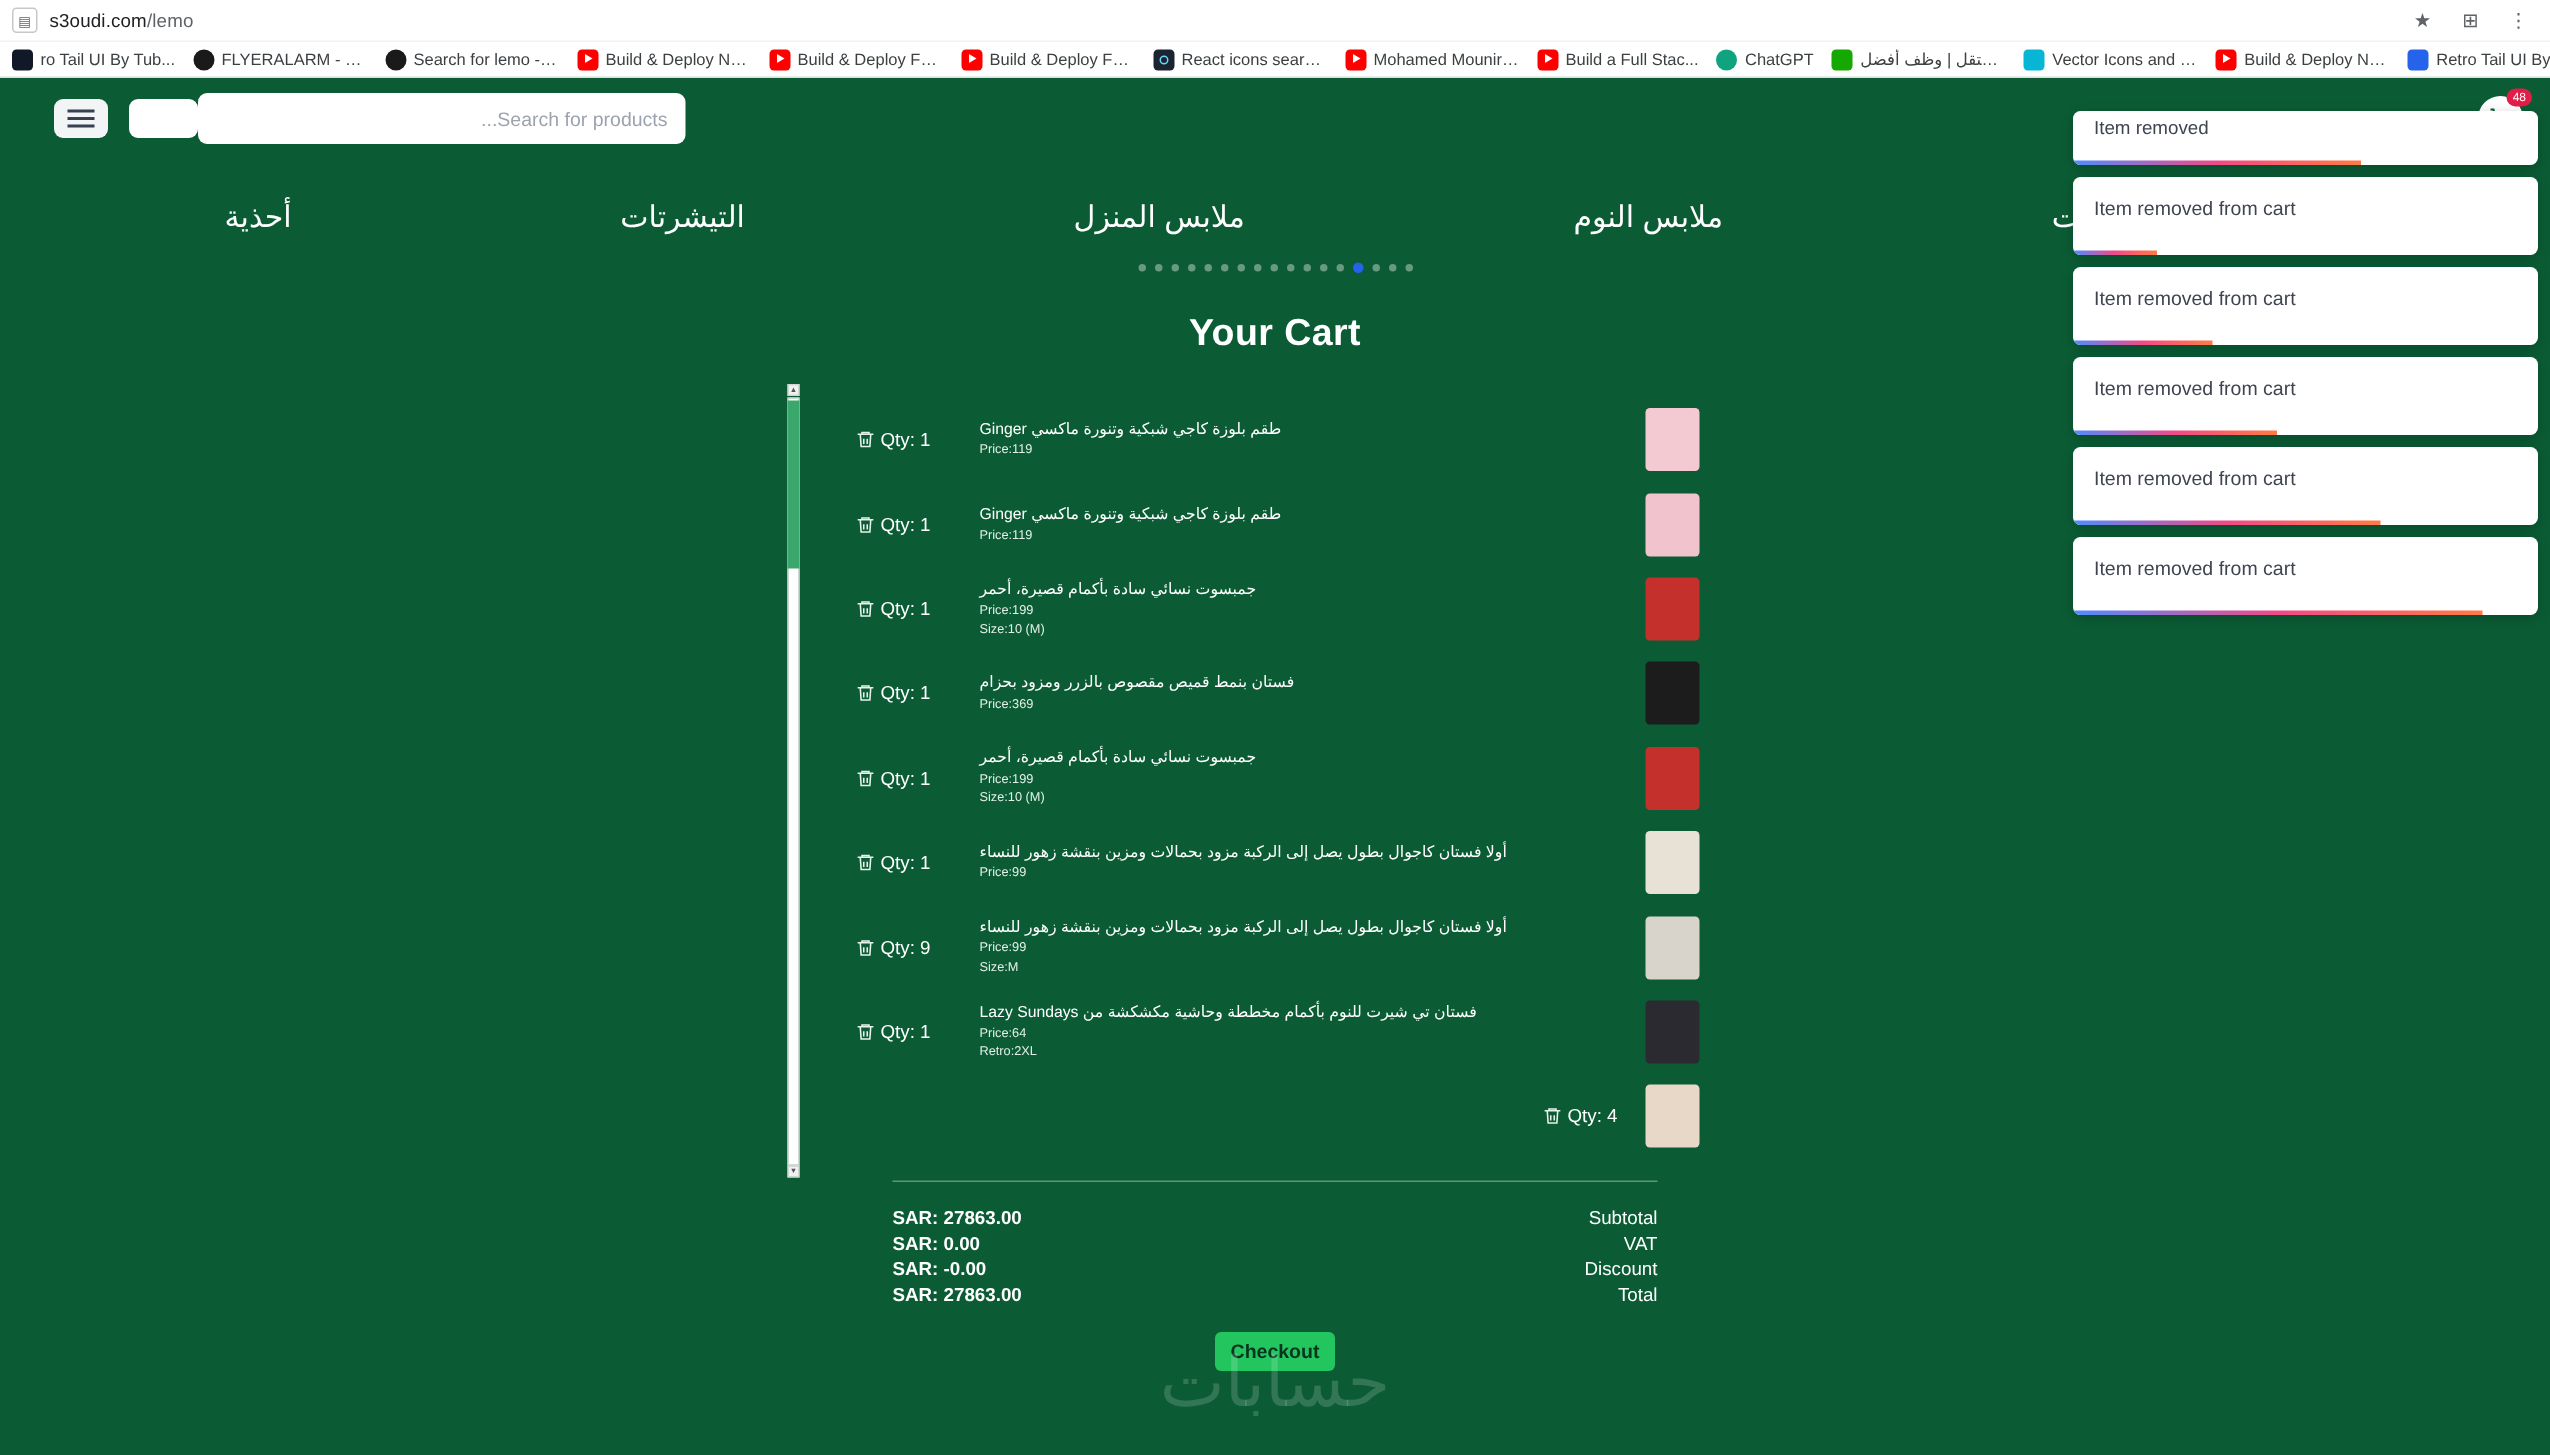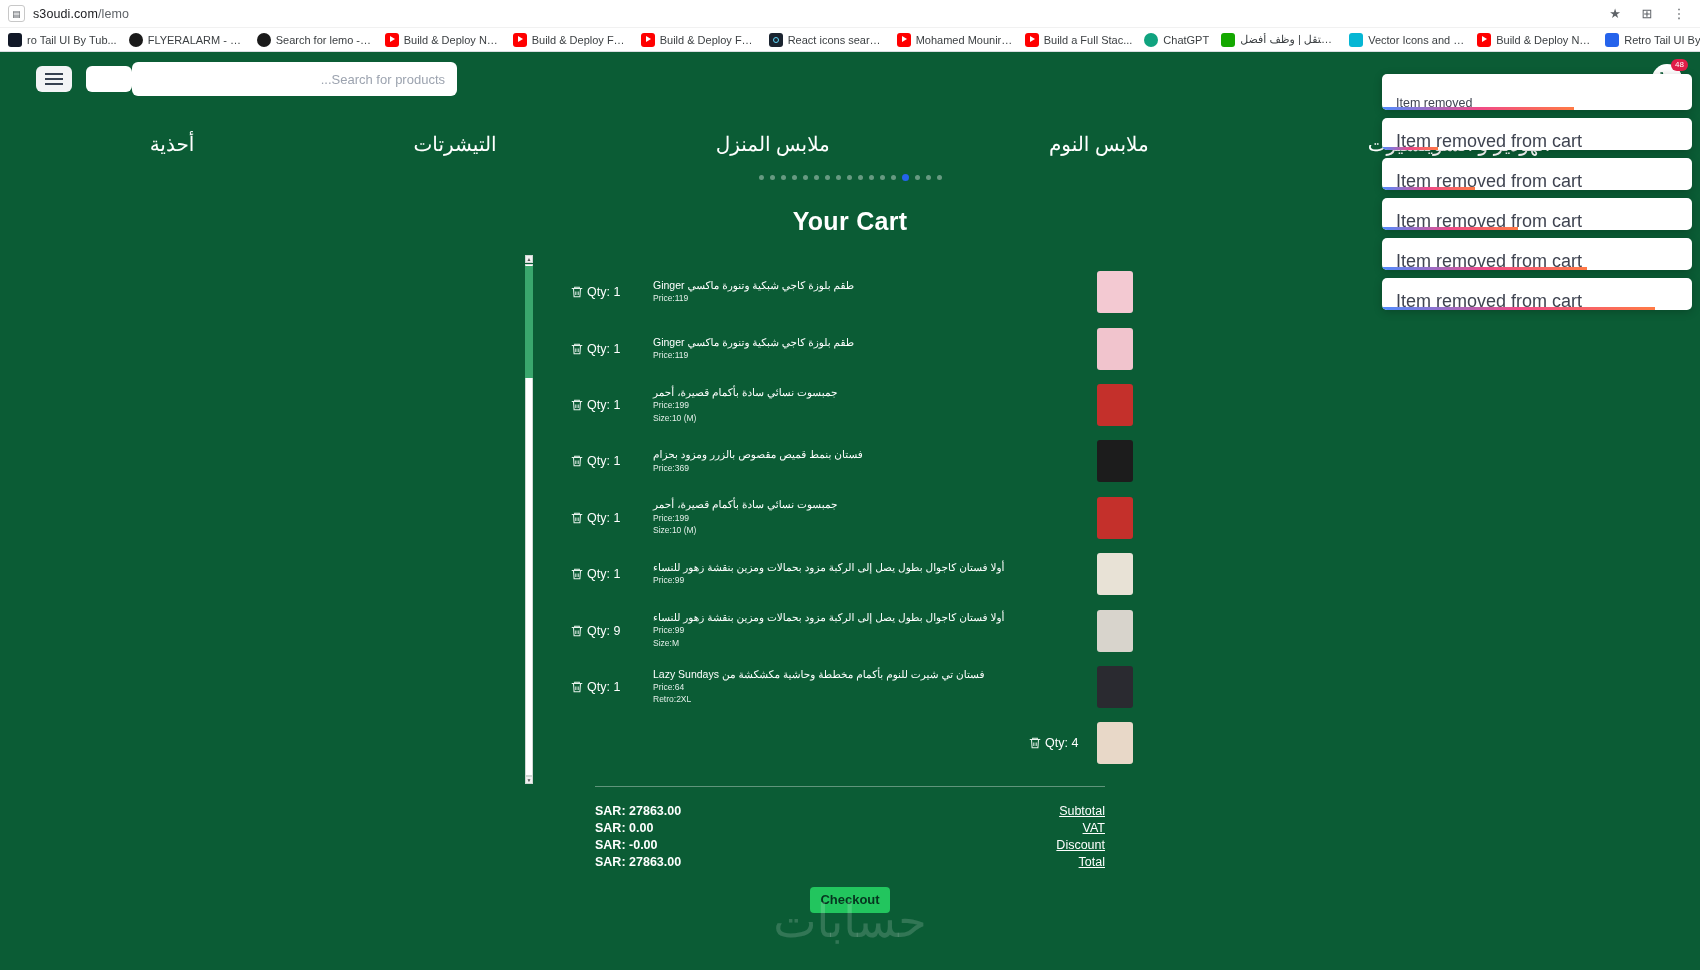--- a/index.html
+++ b/index.html
@@ -297,21 +297,21 @@
     margin: 16px auto 0;
     direction: rtl;
   }
   .totals-row {
     display: flex;
     justify-content: space-between;
     font-size: 12.5px;
     line-height: 15px;
     padding: 1px 0;
   }
-  .totals-label { direction: rtl; text-align: right; text-decoration: underline; }
+  .totals-label { direction: rtl; text-align: right; }
   .totals-value { direction: ltr; text-align: left; font-weight: bold; }
   .checkout-btn {
     display: block;
     margin: 16px auto 0;
     background: #22c55e;
     color: #063;
     border: none;
     border-radius: 4px;
     width: 80px;
     height: 26px;
@@ -343,28 +343,28 @@
     width: 310px;
     display: flex;
     flex-direction: column;
     gap: 8px;
     direction: ltr;
   }
   .toast {
     background: #ffffff;
     color: #3f4451;
     border-radius: 5px;
-    height: 32px;
+    height: 52px;
     padding: 13px 14px 0;
-    font-size: 18px;
+    font-size: 13px;
     box-shadow: 0 2px 8px rgba(0,0,0,.22);
     position: relative;
     overflow: hidden;
   }
-  .toast.first { height: 36px; padding-top: 22px; font-size: 12.5px; }
+  .toast.first { height: 36px; padding-top: 4px; font-size: 12.5px; }
   .toast .bar {
     position: absolute;
     left: 0; bottom: 0;
     height: 3px;
     background: linear-gradient(90deg,#4f8cff,#f04a87,#ff7a45);
   }
 </style>
 </head>
 <body>
 

